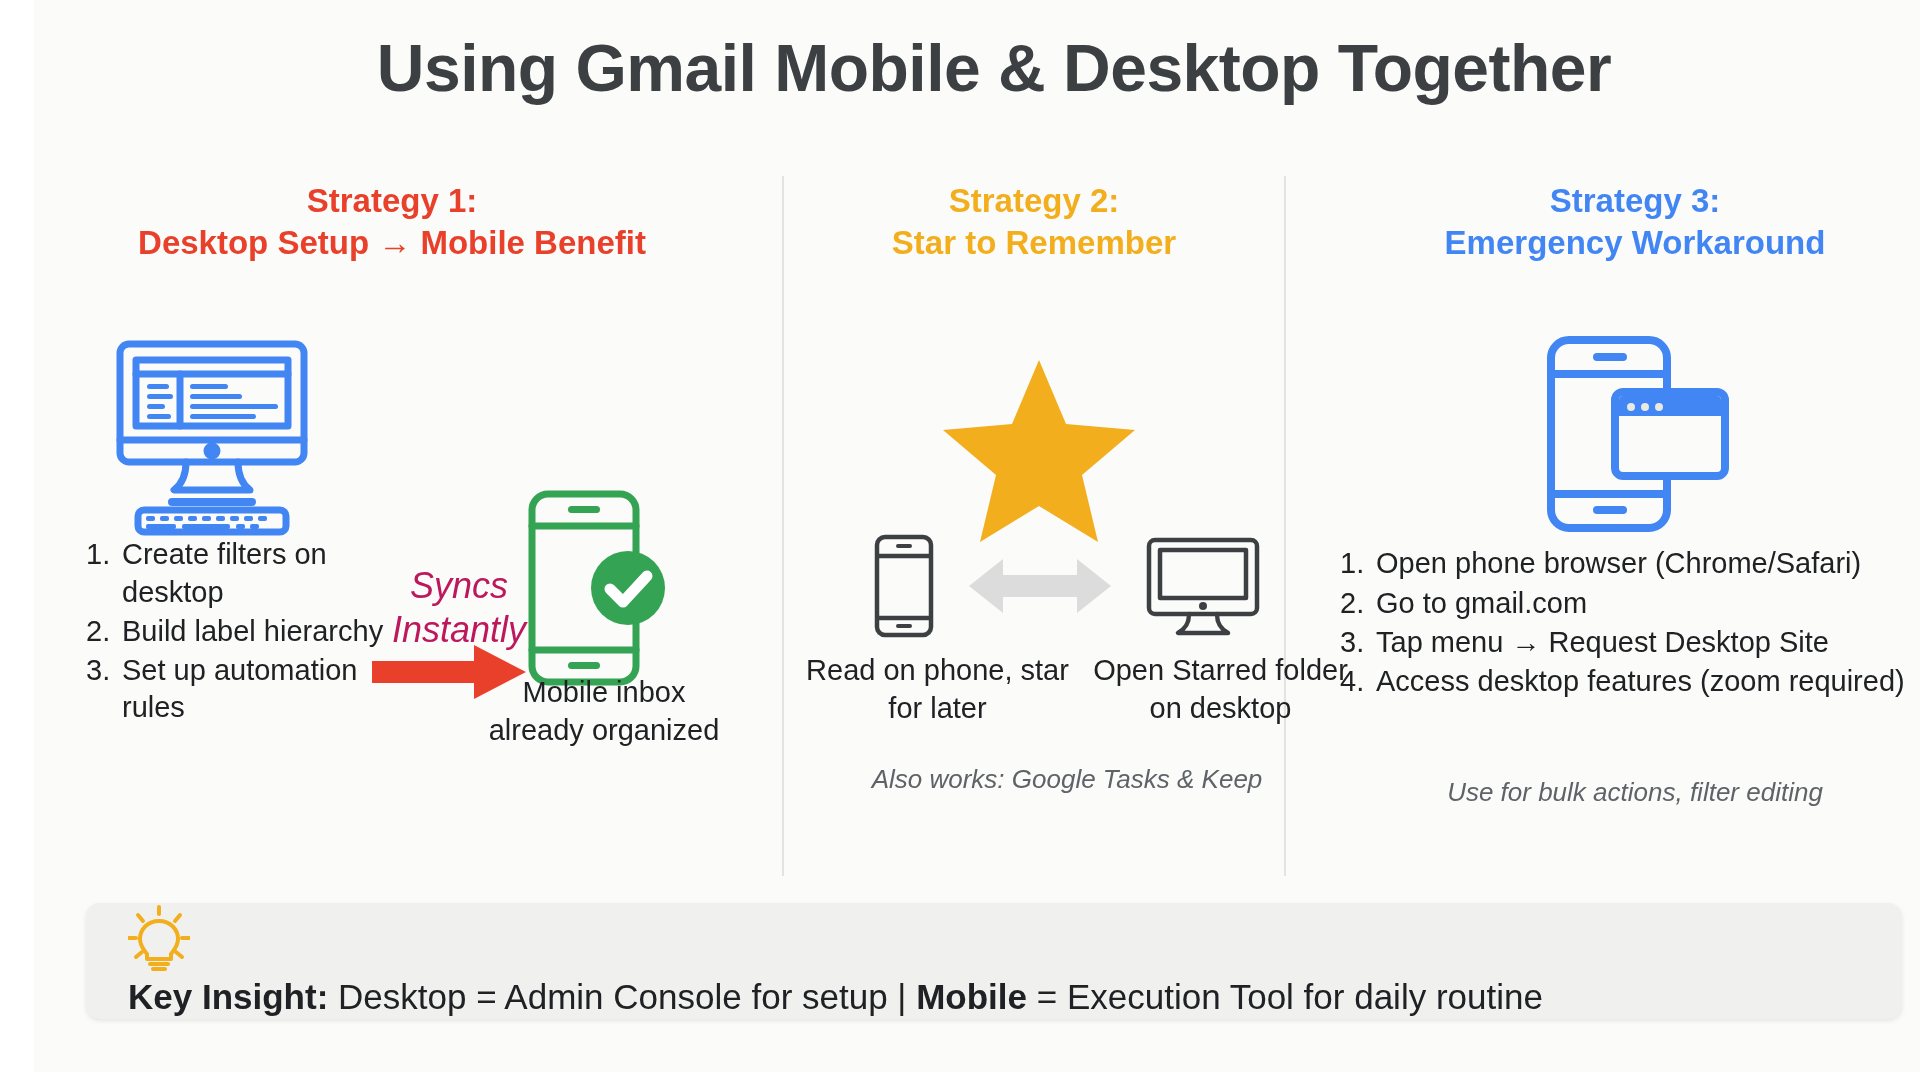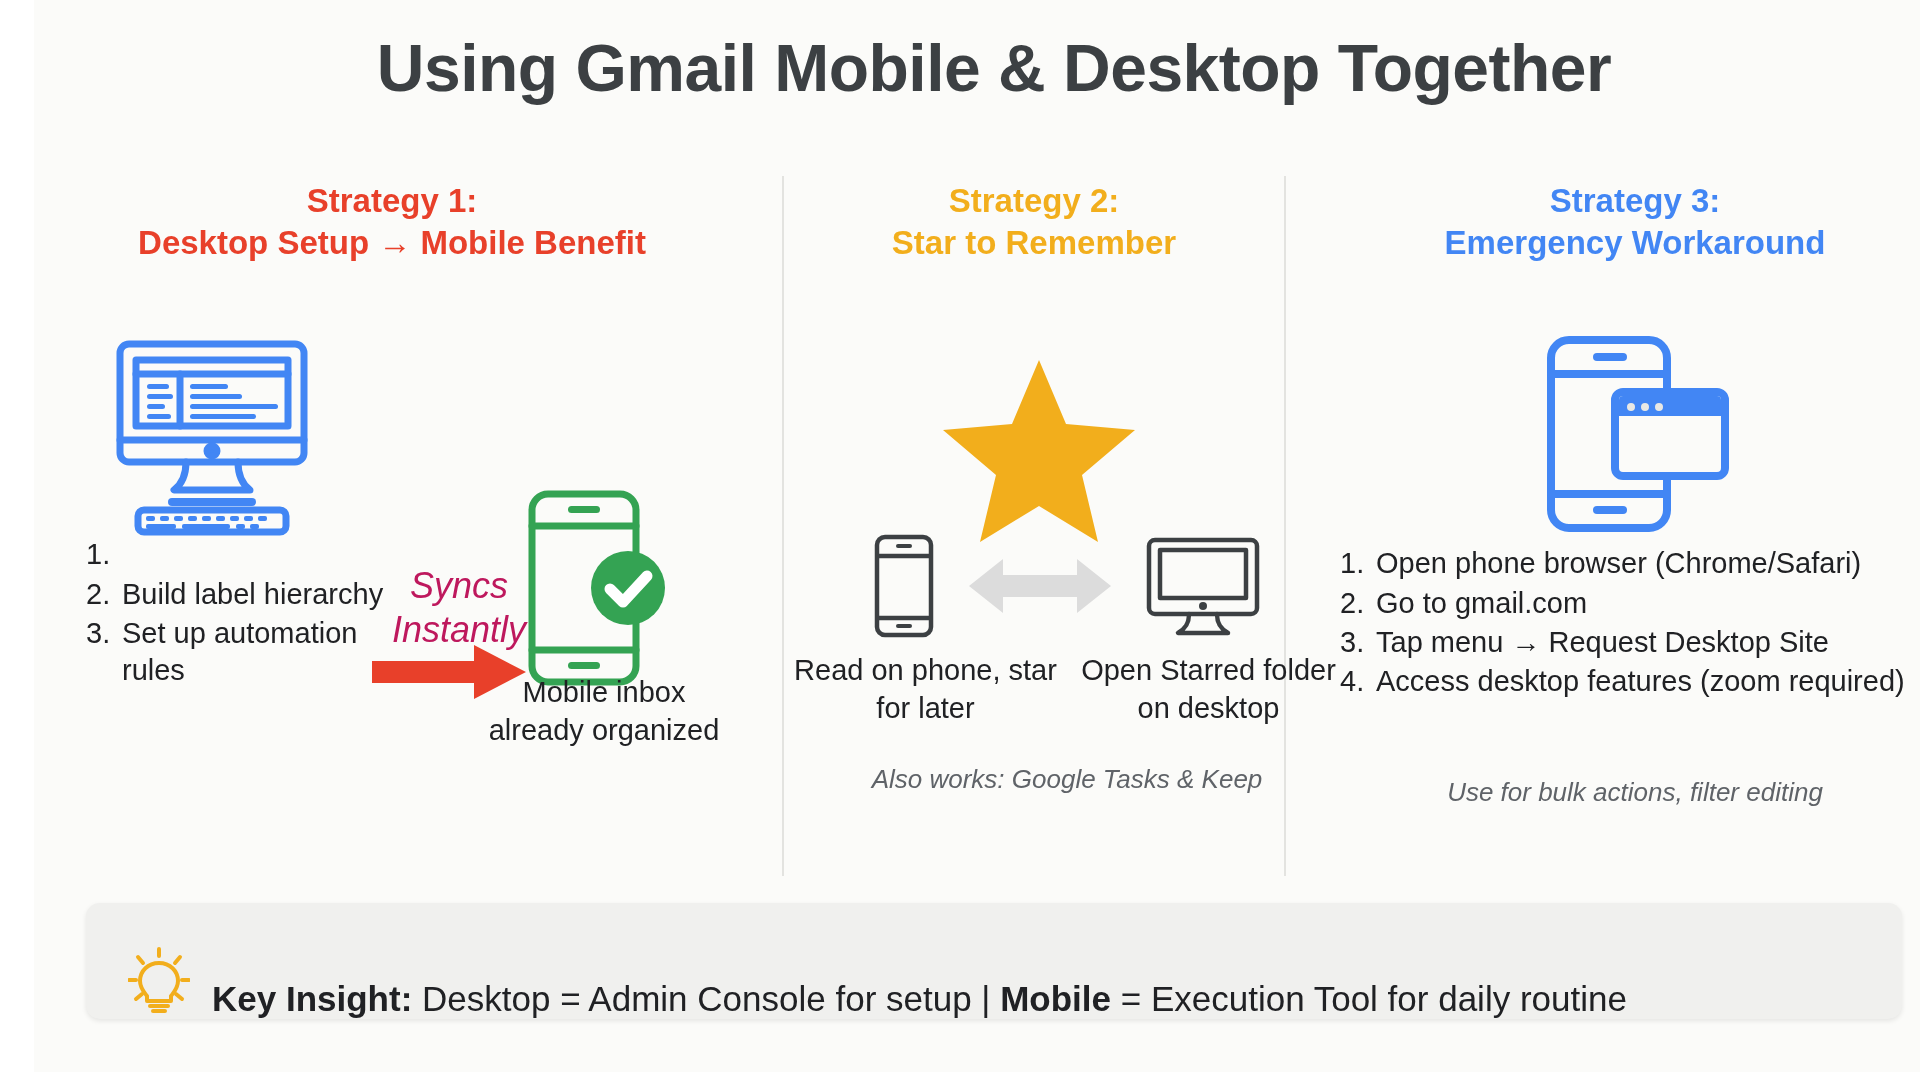--- a/index.html
+++ b/index.html
@@ -131,20 +131,21 @@
     align-items: center;
     justify-content: center;
     gap: 30px;
   }
   .s2-caps {
     position: absolute;
     left: 0; top: 388px;
     width: 566px;
     display: flex;
     flex-direction: row;
+    padding-left: 12px;
   }
   .s2-cap {
     flex: 1;
     text-align: center;
     font-size: 29px;
     color: #202124;
     line-height: 1.28;
   }
   .s2-foot {
     position: absolute;
@@ -185,23 +186,24 @@
   .footer {
     position: absolute;
     left: 52px;
     top: 903px;
     width: 1816px;
     height: 116px;
     background: #f0f0ee;
     border-radius: 14px;
     box-shadow: 0 2px 5px rgba(0,0,0,0.09);
     display: flex;
-    align-items: flex-end;
+    align-items: flex-start;
     box-sizing: border-box;
     padding-left: 42px;
+    flex-direction: column;
   }
   .footer .bulb { flex: none; margin-right: 22px; margin-top: 2px; }
   .footer .ftext {
     font-size: 35px;
     color: #202124;
     white-space: nowrap;
   }
   .footer .ftext b { font-weight: bold; }
 </style>
 </head>
@@ -256,20 +258,21 @@
               <rect x="70" y="188" width="48" height="5" rx="2"></rect>
               <rect x="124" y="188" width="9" height="5" rx="2"></rect>
               <rect x="138" y="188" width="9" height="5" rx="2"></rect>
             </g>
           </svg>
         </div>
 
         <div class="s1-list">
           <div class="li">
             <span class="num">1.</span>
+            <span class="txt">Create filters on desktop</span>
           </div>
           <div class="li">
             <span class="num">2.</span>
             <span class="txt">Build label hierarchy</span>
           </div>
           <div class="li">
             <span class="num">3.</span>
             <span class="txt">Set up automation rules</span>
           </div>
         </div>

